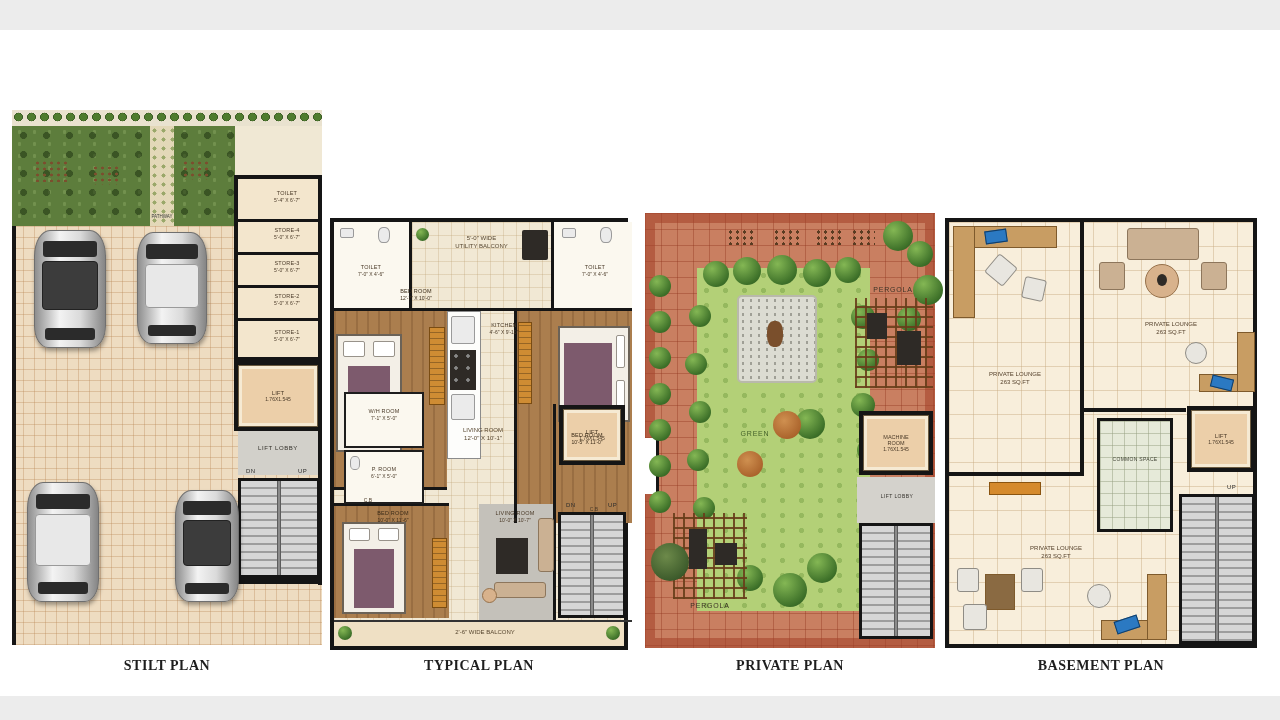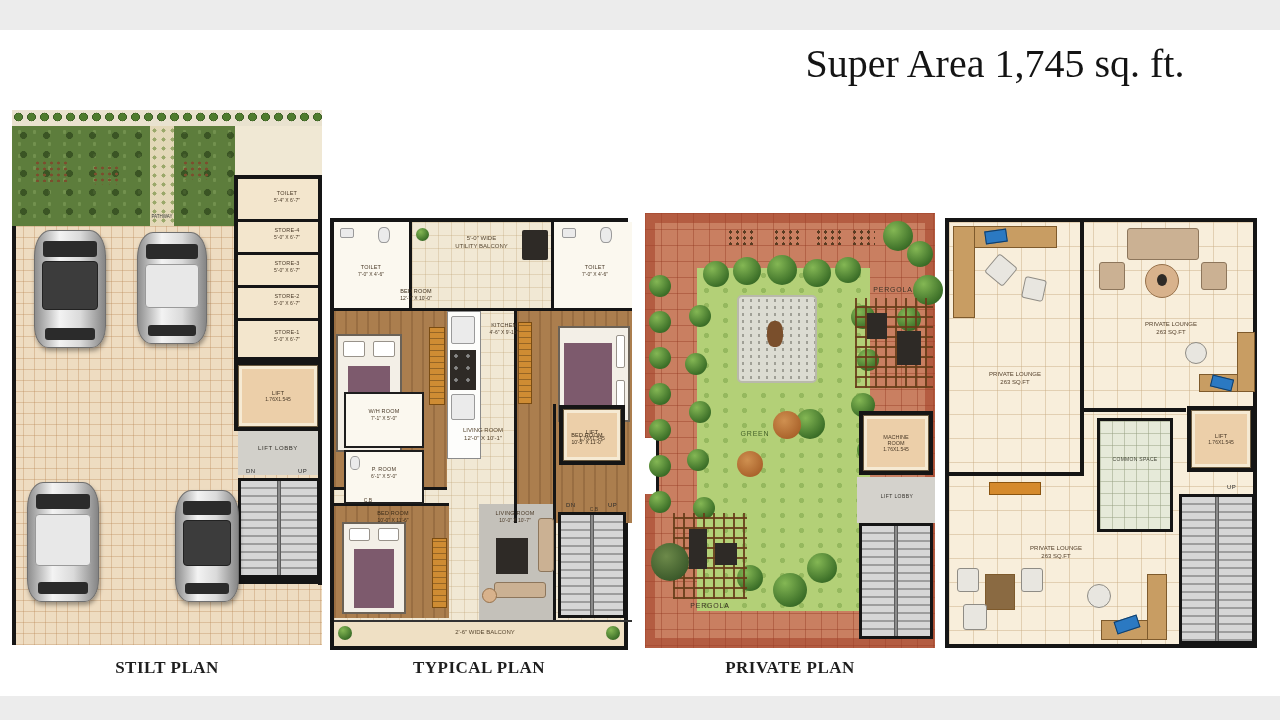--- a/index.html
+++ b/index.html
@@ -3,21 +3,21 @@
 <meta charset="utf-8">
 <style>
   html,body{margin:0;padding:0;background:#fff;}
   *{box-sizing:border-box;}
   .stage{position:relative;width:1280px;height:720px;background:#ffffff;overflow:hidden;
          font-family:"Liberation Sans",sans-serif;}
   .strip{position:absolute;left:0;width:1280px;background:#ececec;}
   .title{position:absolute;left:740px;top:40px;width:510px;margin:0;text-align:center;
          font-family:"Liberation Serif",serif;font-weight:400;font-size:40px;color:#141414;}
   .caption{position:absolute;top:658px;text-align:center;font-family:"Liberation Serif",serif;
-           font-weight:bold;font-size:17px;letter-spacing:.5px;color:#1e1e1e;}
+           font-weight:bold;font-size:14px;letter-spacing:.5px;color:#1e1e1e;}
   .plan{position:absolute;}
   
   .lbl{position:absolute;text-align:center;color:#4a3a28;font-size:5px;line-height:1.35;z-index:6;}
   .lbl span{display:block;}
   .lbl .nm{font-size:5.5px;letter-spacing:.2px;}
   .lbl.md{font-size:6px;}
   .lbl.lg{font-size:7px;letter-spacing:.8px;color:#3c3226;}
   .wall{position:absolute;background:#151515;z-index:4;}
   
   .lift{position:absolute;background:#151515;padding:4px;z-index:5;}
@@ -97,21 +97,20 @@
         background-size:12px 12px;border:3px solid #151515;z-index:5;}
   .orange{position:absolute;background:#d58a2d;box-shadow:inset 0 0 0 1px #8a5410;z-index:6;}
 </style>
 </head>
 <body>
 
 <div class="stage">
   <div class="strip" style="top:0;height:30px;"></div>
   <div class="strip" style="top:696px;height:24px;"></div>
 
-  <h1 class="title">Super Area 1,745 sq. ft.</h1>
 
   <section class="plan" style="left:12px;top:110px;width:310px;height:535px;">
     <div class="hedge" style="left:0;top:0;width:310px;height:16px;"></div>
     <div class="grass" style="left:0;top:16px;width:223px;height:100px;"></div>
     <div style="position:absolute;left:138px;top:16px;width:24px;height:100px;background:#e3d8b8;z-index:3;
                 background-image:radial-gradient(circle,#9aa86a 30%,transparent 34%);background-size:9px 9px;"></div>
     <div class="lbl" style="left:130px;top:104px;width:40px;font-size:4.5px;color:#3a3a3a;">
         <span>PATHWAY</span>
       </div>
     <div class="shrub" style="left:22px;top:50px;width:34px;height:22px;"></div>
@@ -458,13 +457,14 @@
       </div>
     <div class="desk" style="left:36px;top:352px;width:30px;height:36px;background:#8a6a42;"></div>
     <div class="chair" style="left:8px;top:346px;width:22px;height:24px;"></div>
     <div class="chair" style="left:72px;top:346px;width:22px;height:24px;"></div>
     <div class="chair" style="left:14px;top:382px;width:24px;height:26px;"></div>
     <div class="desk" style="left:152px;top:398px;width:66px;height:20px;"></div>
     <div class="desk" style="left:198px;top:352px;width:20px;height:66px;"></div>
     <div class="laptop" style="left:166px;top:396px;width:24px;height:13px;transform:rotate(-18deg);"></div>
     <div class="chair" style="left:138px;top:362px;width:24px;height:24px;border-radius:50%;"></div>
   </section>
+  <div class="caption" style="left:945px;width:312px;">BASEMENT PLAN</div>
 </div>
 
 </body></html>

